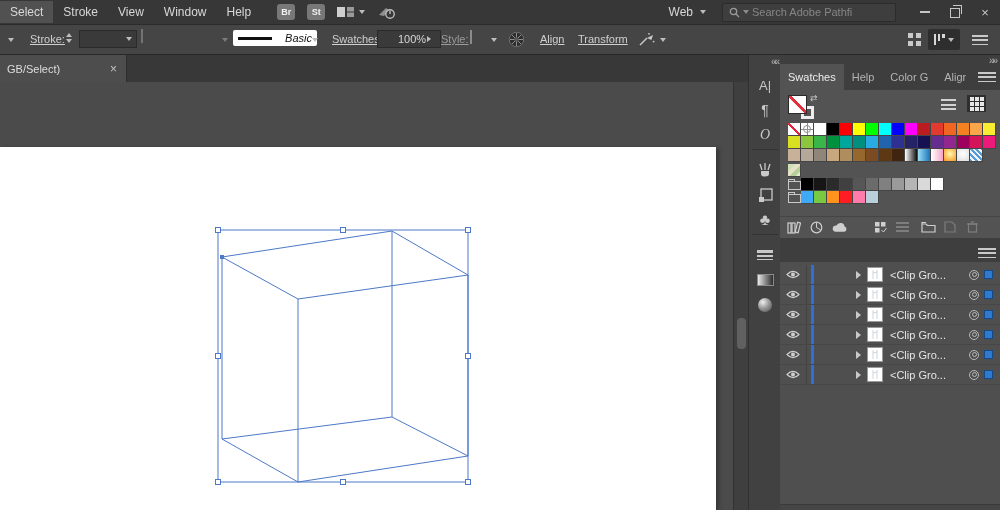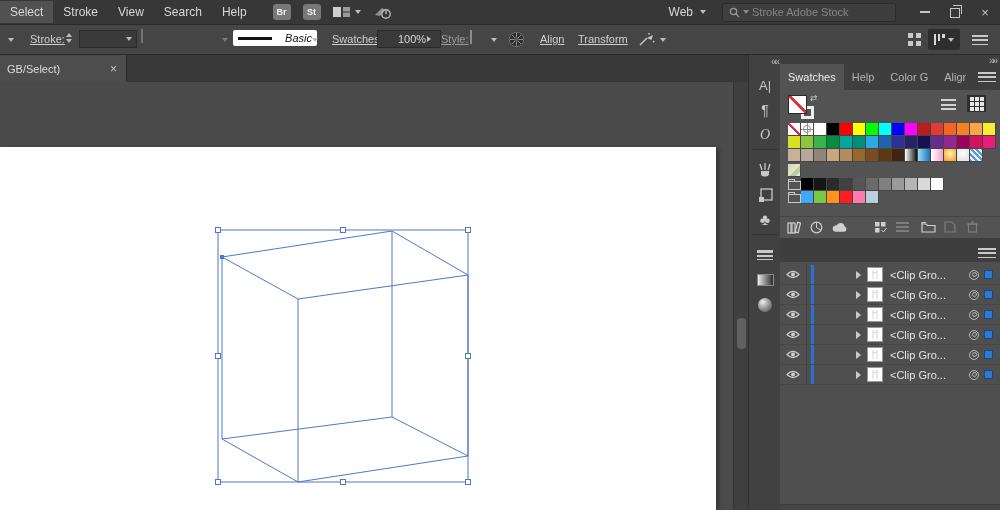--- a/index.html
+++ b/index.html
@@ -123,21 +123,21 @@
   svg{display:block}
 </style>
 </head>
 <body>
 
 <div id="menubar">
   <div id="menu-items">
       <div class="menu-item active">Select</div>
       <div class="menu-item">Stroke</div>
       <div class="menu-item">View</div>
-      <div class="menu-item">Search</div>
+      <div class="menu-item">Window</div>
       <div class="menu-item">Help</div>
     </div>
   <div id="app-icons">
     <div class="mini-btn">Br</div>
     <div class="mini-btn">St</div>
     <div style="display:flex;align-items:center;gap:5px">
       <svg width="17" height="12" viewBox="0 0 17 12">
         <rect x="0" y="1" width="8" height="10" fill="#cfcfcf"></rect>
         <rect x="10" y="1" width="7" height="4.5" fill="#9a9a9a"></rect>
         <rect x="10" y="6.5" width="7" height="4.5" fill="#9a9a9a"></rect>
@@ -154,21 +154,21 @@
     <div id="workspace-switch">
       <span>Web</span>
       <span class="chev-d"></span>
     </div>
     <div id="search-box">
       <svg width="11" height="11" viewBox="0 0 11 11">
         <circle cx="4.5" cy="4.5" r="3.2" fill="none" stroke="#9a9a9a" stroke-width="1.3"></circle>
         <line x1="7" y1="7" x2="10" y2="10" stroke="#9a9a9a" stroke-width="1.3"></line>
       </svg>
       <span class="chev-d" style="border-top-color:#8a8a8a"></span>
-      <span id="search-placeholder">Stroke Adobe Stock</span>
+      <span id="search-placeholder">Search Adobe Pathfi</span>
     </div>
     <div class="win-btn">
         <span id="min-glyph"></span>
       </div>
     <div class="win-btn">
         <span id="restore-glyph"></span>
       </div>
     <div class="win-btn">×</div>
   </div>
 </div>

